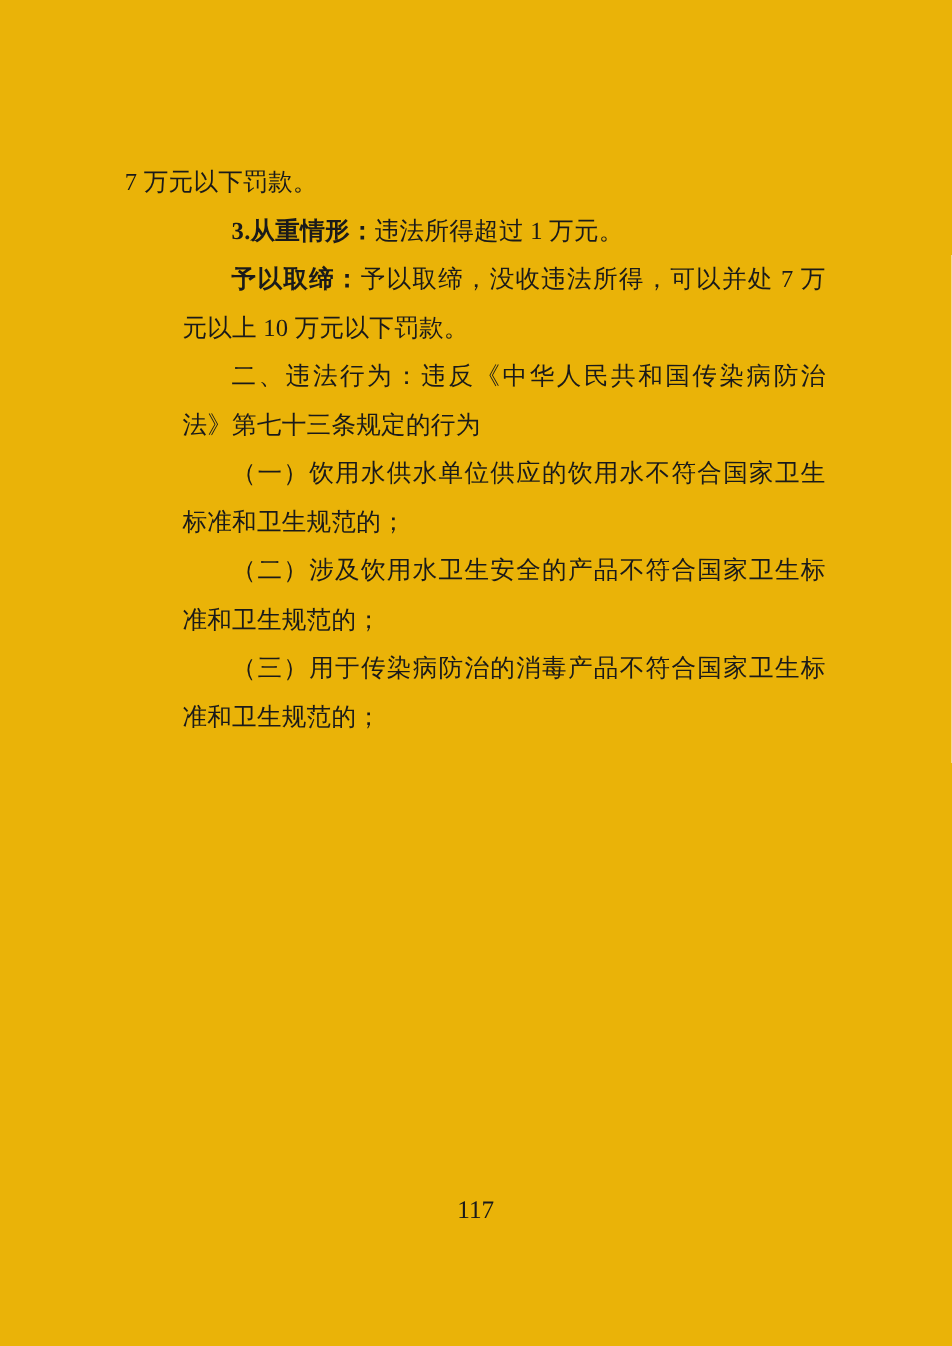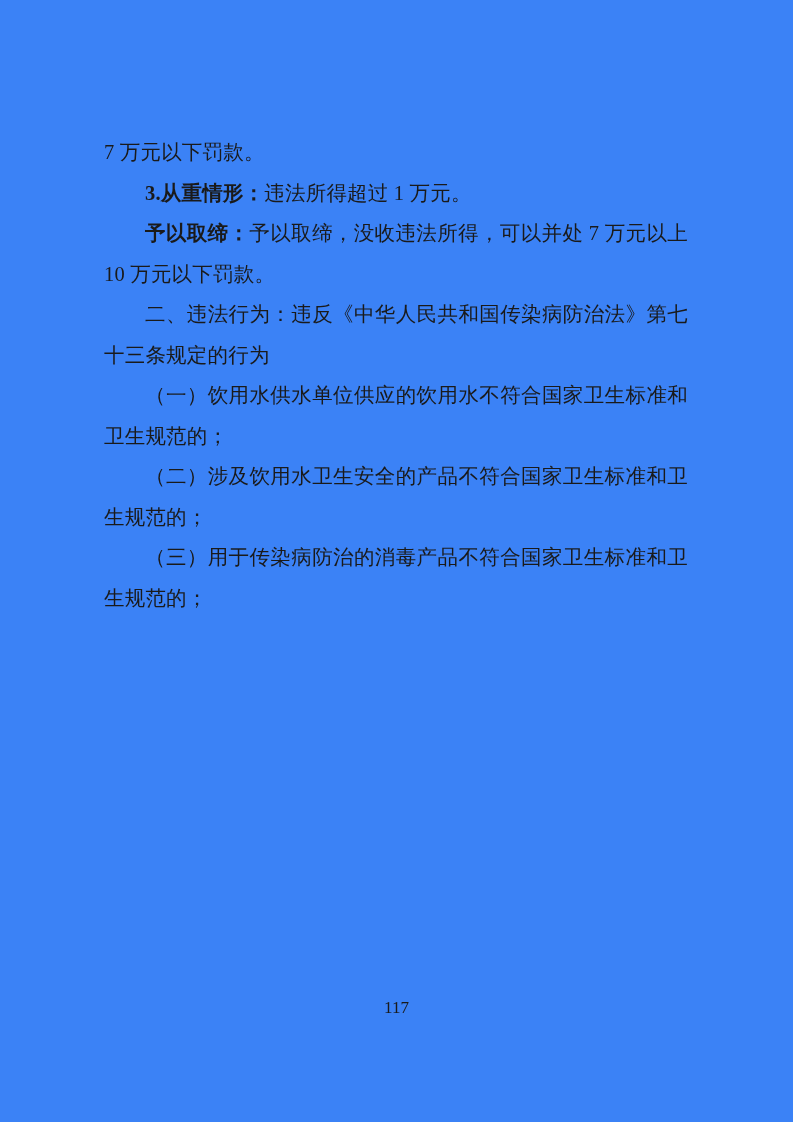--- a/index.html
+++ b/index.html
@@ -4,56 +4,57 @@
 <style>
   html, body {
     margin: 0;
     padding: 0;
     background: #ffffff;
   }
   .page {
     position: relative;
     width: 793px;
     height: 1122px;
-    background: #3b82f6;
+    background: #eab308;
     overflow: hidden;
     font-family: "Liberation Serif", "DejaVu Serif", serif;
     color: #1a1a1a;
   }
   .content {
     position: absolute;
     left: 104px;
     top: 132px;
     width: 584px;
   }
   .para {
     margin: 0;
     font-size: 20.5px;
     line-height: 40.5px;
     text-align: justify;
     letter-spacing: 0.2px;
     color: #1a1a1a;
   }
   .para.indent {
     text-indent: 2em;
+    margin-left: 48px;
   }
   .para .bold,
   .para.boldpara {
     font-weight: bold;
   }
   
   .para.kaiti {
   }
   .footer {
     position: absolute;
     left: 0;
     right: 0;
     top: 997px;
     text-align: center;
-    font-size: 17px;
+    font-size: 21px;
     line-height: 22px;
     color: #1a1a1a;
   }
 </style>
 </head>
 <body>
 
 <div class="page">
   <div class="content">
       <p class="para body"><span class="run">7 万元以下罚款。</span></p>

